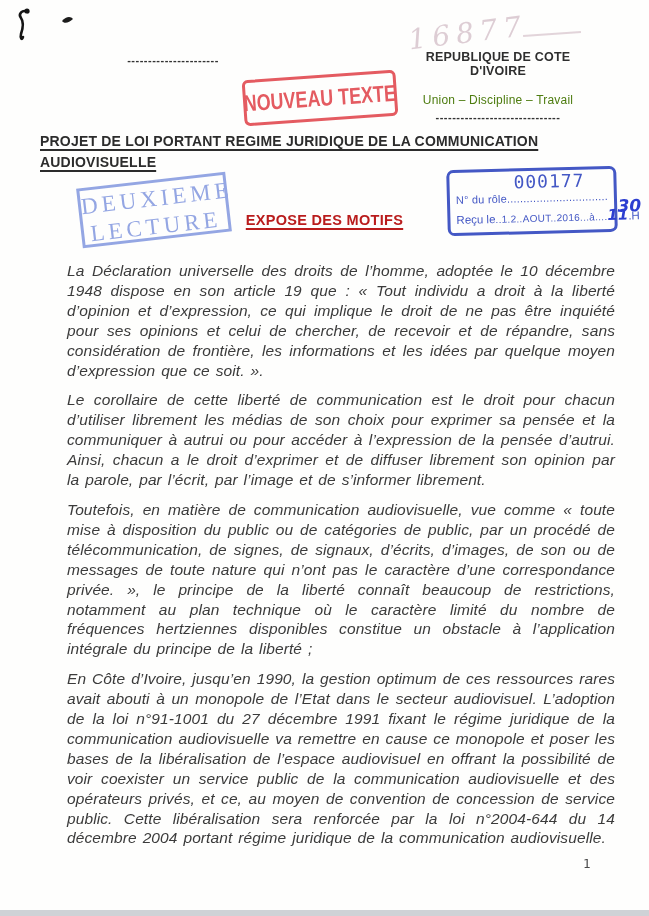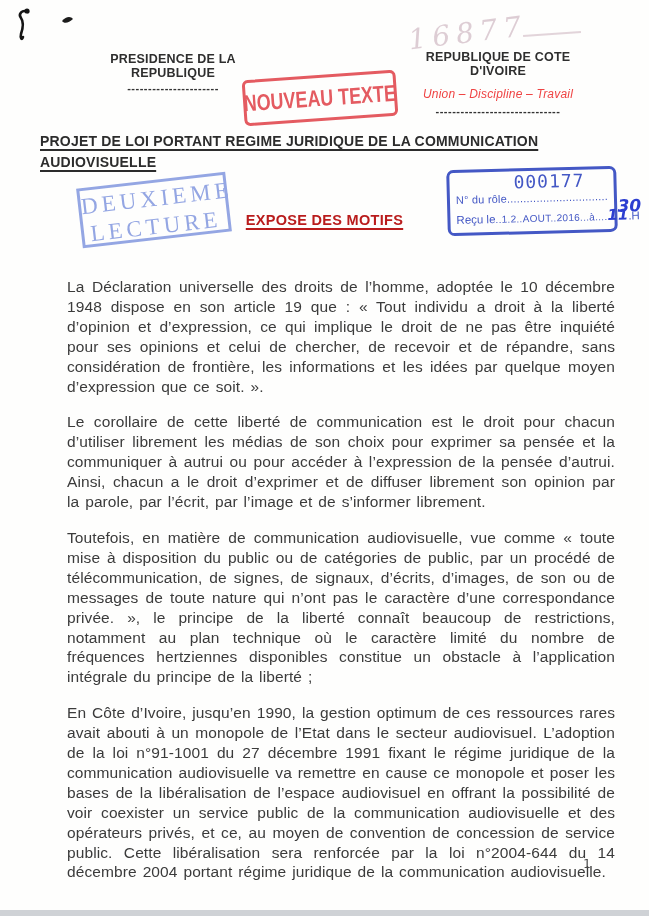--- a/index.html
+++ b/index.html
@@ -24,21 +24,21 @@
   }
   .pencil-strike { position:absolute; left:523px; top:33px; width:58px; height:2px;
     background:#d6c2cb; opacity:0.7; transform:rotate(-4deg); }
 
   
   .header-left { position:absolute; left:74px; top:52px; width:198px; text-align:center;
     font-weight:bold; font-size:12.5px; color:#2e2e2e; letter-spacing:0.2px; }
   .header-left .dashes { font-size:11px; font-weight:bold; letter-spacing:0.5px; margin-top:2px; color:#333; }
   .header-right { position:absolute; left:398px; top:50px; width:200px; text-align:center;
     font-weight:bold; font-size:12.5px; color:#2e2e2e; letter-spacing:0.2px; }
-  .header-right .motto { font-weight:normal; font-style:italic; font-size:12px; color:#ef4444; margin-top:9px; letter-spacing:0.2px; }
+  .header-right .motto { font-weight:normal; font-size:12px; color:#4d7c0f; margin-top:15px; letter-spacing:0.2px; }
   .header-right .dashes { font-size:11px; font-weight:bold; letter-spacing:0.5px; margin-top:4px; color:#333; }
 
   
   .stamp-nouveau {
     position:absolute; left:243px; top:75px; width:154px; height:46px;
     border:3.5px solid #e24e54; border-radius:6px;
     transform:rotate(-4deg);
     display:flex; align-items:center; justify-content:center;
     color:#e24e54; opacity:0.92;
   }
@@ -80,41 +80,40 @@
   .hand { font-family:"DejaVu Sans", sans-serif; font-weight:bold; font-style:italic; color:#2c3ed0; }
   .receipt-hour { font-size:15px; }
   .receipt-minutes { position:absolute; right:-27px; top:27px; font-size:17px; }
 
   
   .body-text {
     position:absolute; left:67px; top:261px; width:548px;
     font-size:15.5px; line-height:19.9px; color:#3b3b3b;
     text-align:justify; letter-spacing:0.1px; word-spacing:1.5px;
   }
-  .body-text p { margin:16px 0 10px 0; }
+  .body-text p { margin:0 0 10px 0;font-style:italic; }
 
   .page-number { position:absolute; left:583px; top:856px; font-size:12.5px; color:#4a4a4a;
     font-family:"DejaVu Sans Mono", monospace; }
 </style>
 </head>
 <body>
 
 <div class="scan-page">
 
   <svg class="ink-marks" width="70" height="45" viewBox="0 0 70 45">
     <path d="M14 8 C8 5 4 10 7 14 C10 18 9 24 7 30 C6 34 8 37 9 33" stroke="#151515" stroke-width="2.6" fill="none" stroke-linecap="round"></path>
     <circle cx="13" cy="7" r="2.6" fill="#151515"></circle>
     <path d="M48 17 C52 12 57 12 59 15 C55 19 50 20 48 17 Z" fill="#1c1c1c"></path>
   </svg>
 
   <div class="pencil-number">16877</div>
   <div class="pencil-strike"></div>
 
   <div class="header-left">
-    <div>PRESIDENCE DE LA REPUBLIQUE</div>
     <div class="dashes">----------------------</div>
   </div>
 
   <div class="header-right">
     <div>REPUBLIQUE DE COTE D'IVOIRE</div>
     <div class="motto">Union – Discipline – Travail</div>
     <div class="dashes">------------------------------</div>
   </div>
 
   <div class="stamp-nouveau">

